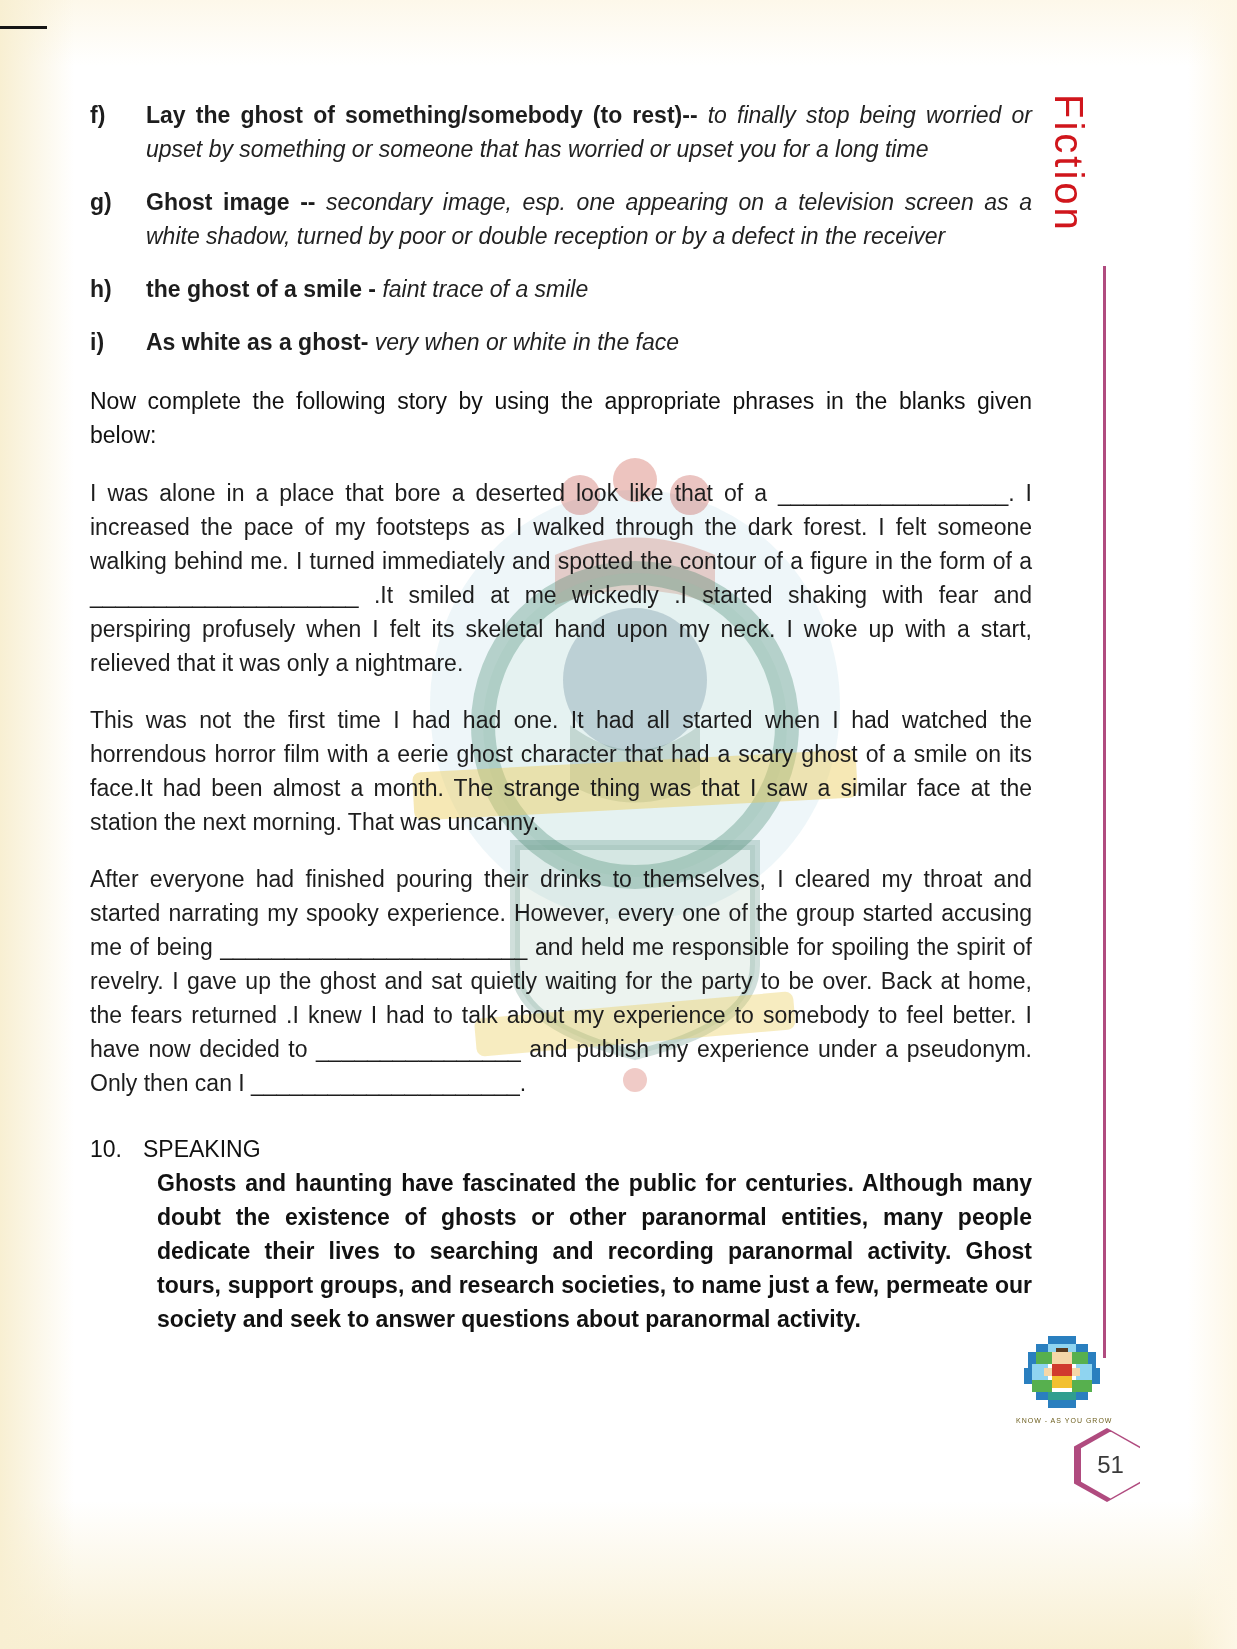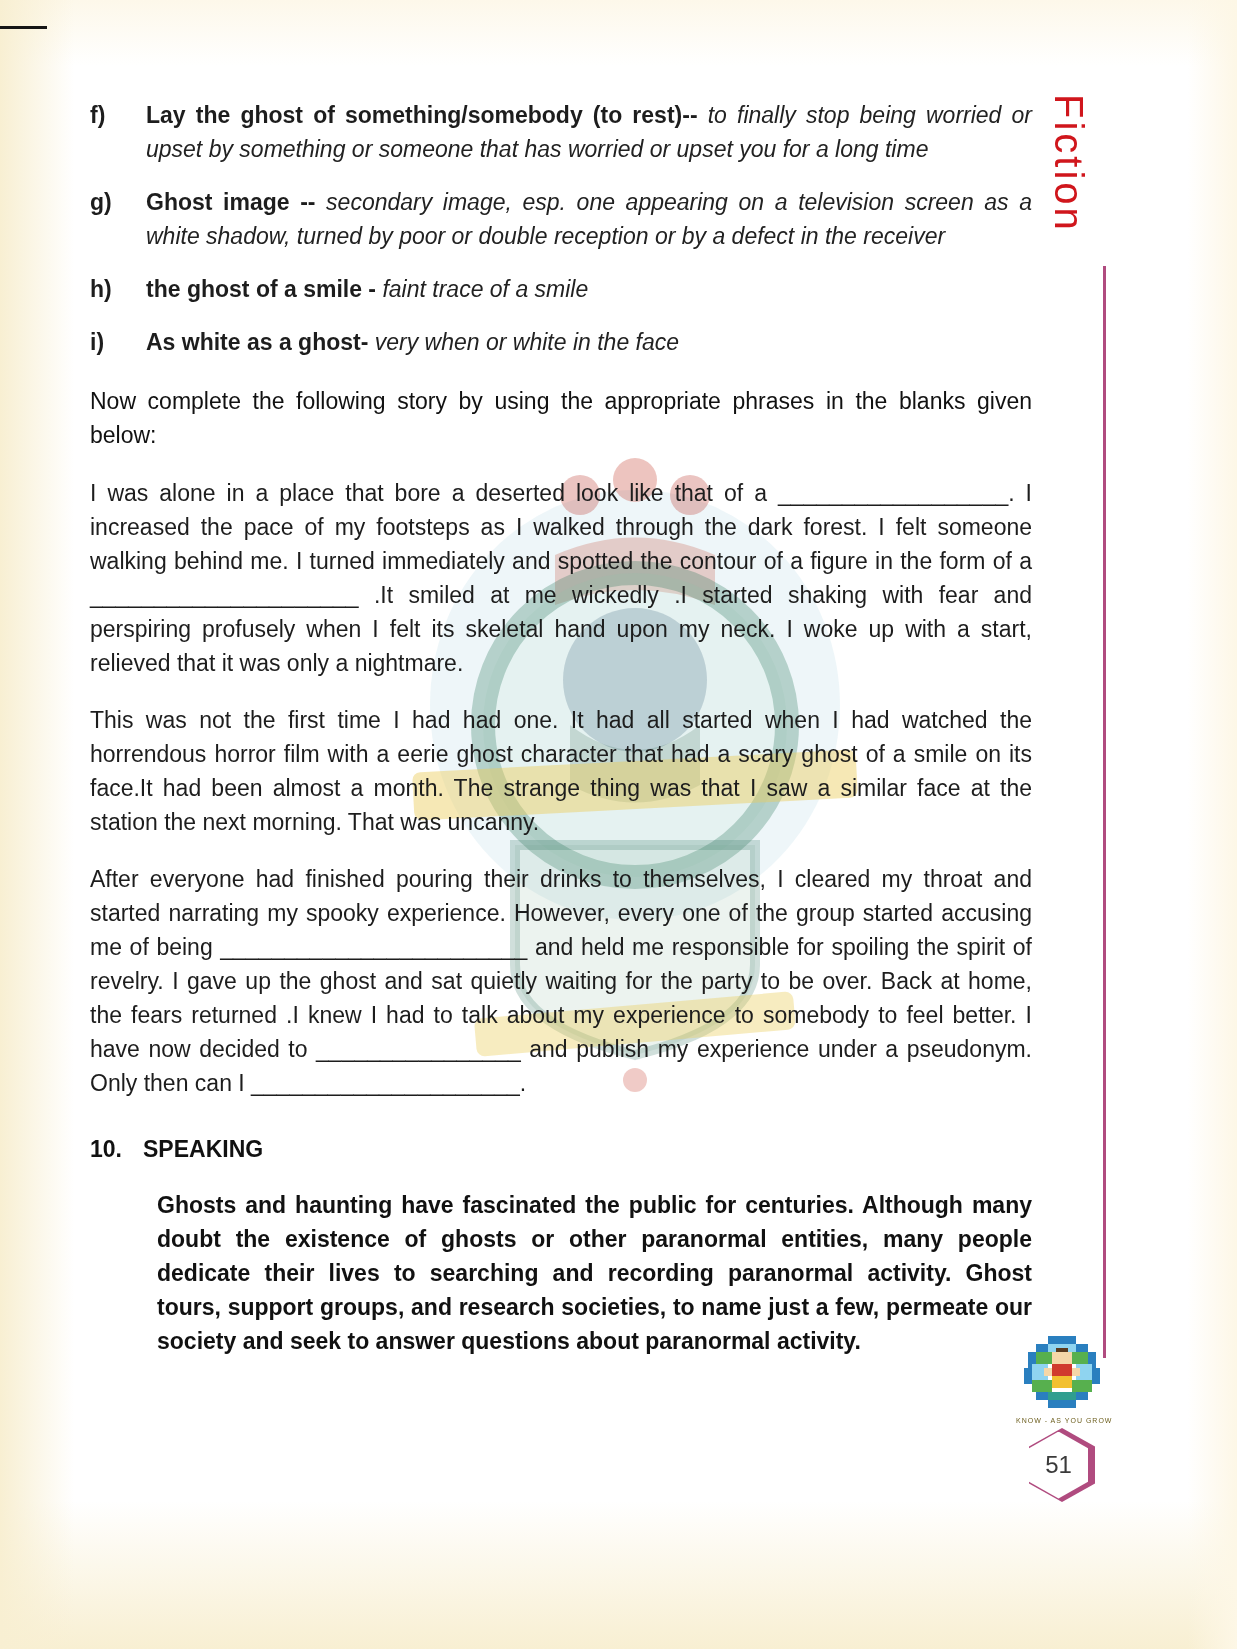--- a/index.html
+++ b/index.html
@@ -35,21 +35,21 @@
   .def-letter { width: 56px; flex-shrink: 0; font-weight: 700; }
   .def-body { flex: 1; text-align: justify; }
   .term { font-weight: 700; margin-top: 48px; }
   .def-def { font-style: italic; color: #222; }
   .instruction {
     font-weight: 400; text-align: justify;
     margin: 25px 0 24px 0; color: #111;
   }
   .story-para { text-align: justify; margin-bottom: 23px; }
   .speaking { margin-top: 32px; }
-  .speaking-head { font-weight: 700; margin-bottom: 22px; color: #111; }
+  .speaking-head { font-weight: 400; color: #111; }
   .speaking-num { display: inline-block; width: 53px; }
   .speaking-body {
     margin-left: 67px; font-weight: 700; text-align: justify; color: #111;
   }
   .fiction-label {
     position: absolute; left: 1046px; top: 94px;
     writing-mode: vertical-rl;
     font-size: 40px; letter-spacing: 3px;
     color: #d0161c;
   }
@@ -59,25 +59,25 @@
   }
   .logo-block {
     position: absolute; left: 1016px; top: 1336px;
     width: 92px; text-align: center;
   }
   .logo-caption {
     font-size: 7px; letter-spacing: 1px; color: #6e6020; margin-top: 1px;
     white-space: nowrap;
   }
   .hex-outer {
-    position: absolute; left: 1029px; top: 1428px;
+    position: absolute; left: 1074px; top: 1428px;
     width: 66px; height: 74px;
     background: #b04b7f;
     clip-path: polygon(50% 0, 100% 25%, 100% 75%, 50% 100%, 0 75%, 0 25%);
-    display: flex; align-items: center; justify-content: flex-start;
+    display: flex; align-items: center; justify-content: flex-end;
   }
   .hex-inner {
     width: 59px; height: 67px;
     background: #ffffff;
     clip-path: polygon(50% 0, 100% 25%, 100% 75%, 50% 100%, 0 75%, 0 25%);
     display: flex; align-items: center; justify-content: center;
     font-size: 24px; color: #3a3a3a;
   }
 </style>
 </head>

